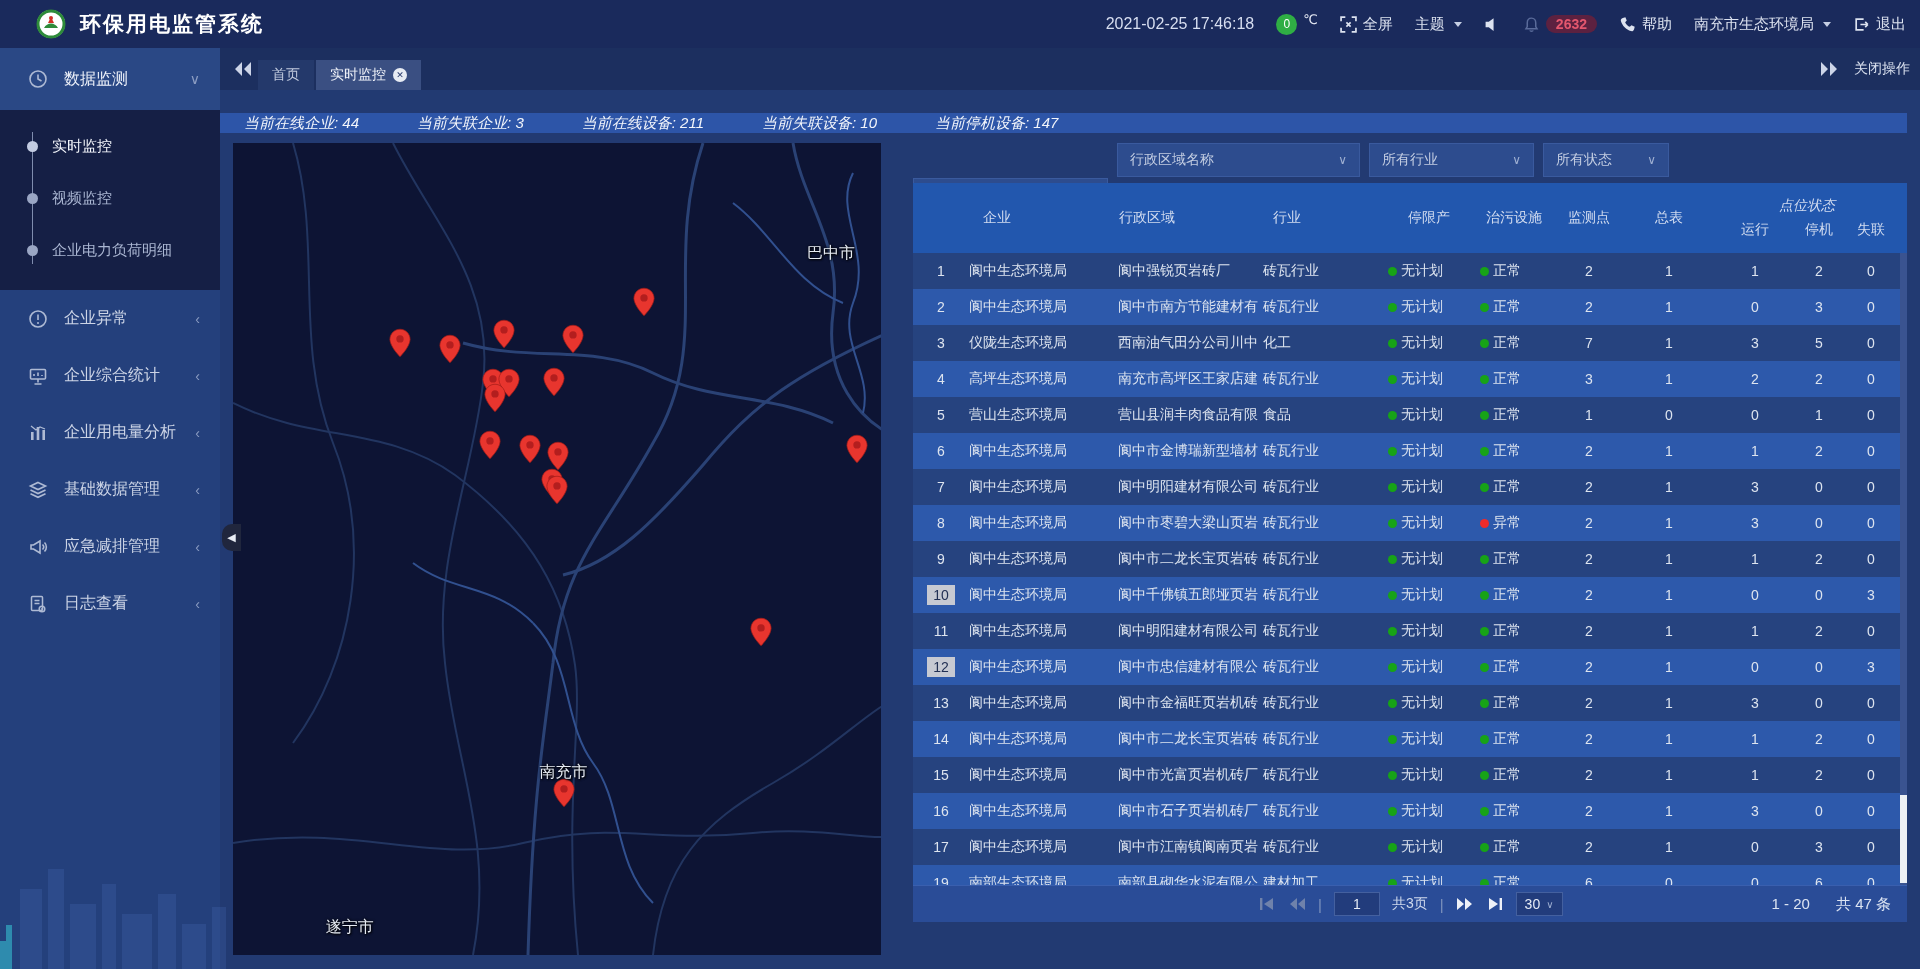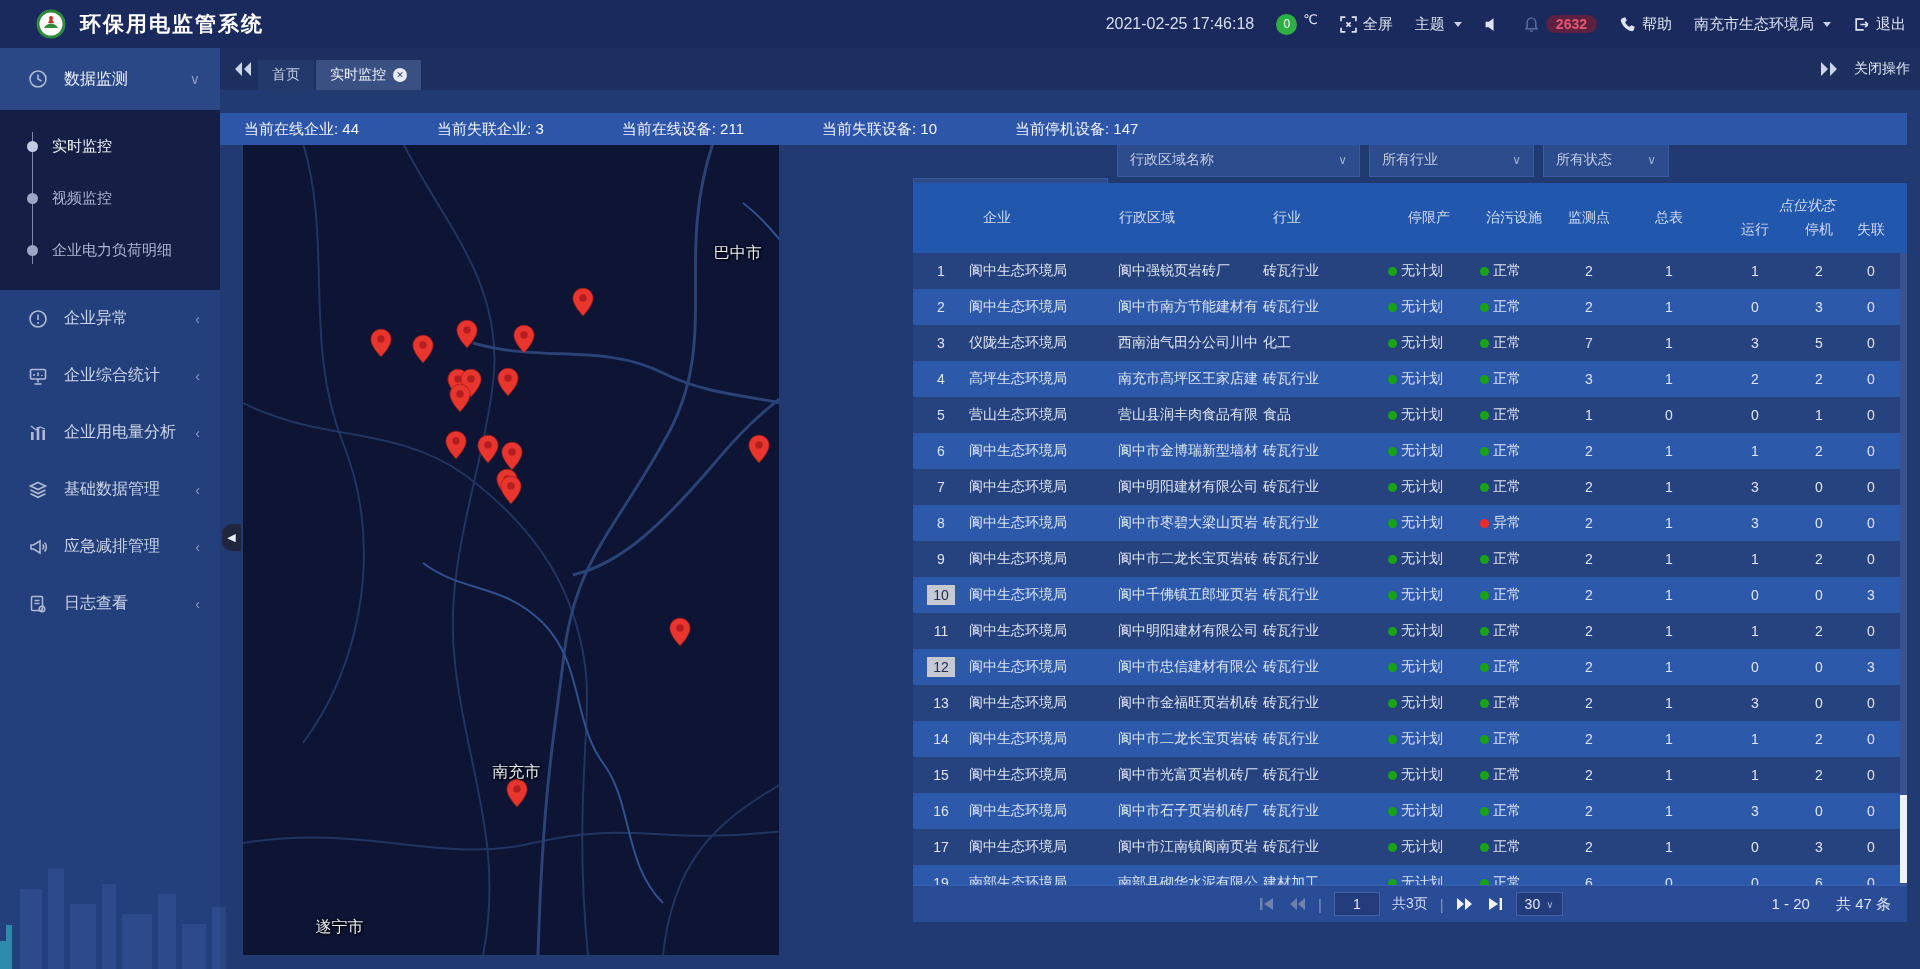--- a/index.html
+++ b/index.html
@@ -44,26 +44,26 @@
   .tab-collapse { position:absolute; left:12px; top:10px; width:22px; height:22px; color:#cdd5e8; cursor:pointer; }
   .tabs { position:absolute; left:38px; bottom:0; display:flex; height:30px; }
   .tab { height:30px; padding:0 14px; display:flex; align-items:center; gap:7px; color:#c2cbde; font-size:14px;
     background:#24396b; margin-right:2px; cursor:pointer; }
   .tab.active { background:#3a4f82; color:#eef1f8; }
   .tab-close { width:14px; height:14px; border-radius:50%; background:#e8ecf4; color:#2a3c6e; font-size:9px; font-weight:bold;
     display:flex; align-items:center; justify-content:center; cursor:pointer; }
   .tab-right { position:absolute; right:10px; top:0; height:42px; display:flex; align-items:center; gap:14px; color:#dbe2f0; font-size:14px; }
 
   
-  .statsbar { position:absolute; left:220px; top:113px; width:1687px; height:32px; background:#2d55a8;
-    display:flex; align-items:center; gap:78px; padding-left:24px; color:#f2f5fb; font-size:15px; z-index:5; }
+  .statsbar { position:absolute; left:220px; top:113px; width:1687px; height:20px; background:#2d55a8;
+    display:flex; align-items:center; gap:58px; padding-left:24px; color:#f2f5fb; font-size:15px; z-index:5;font-style:italic; }
   .stat { white-space:nowrap; }
 
   
-  .map { position:absolute; left:243px; top:143px; width:536px; height:812px; background:#0d1434; overflow:hidden; }
+  .map { position:absolute; left:233px; top:143px; width:648px; height:812px; background:#0d1434; overflow:hidden; }
   .map svg.roads { position:absolute; left:0; top:0; }
   .city-label { position:absolute; transform:translate(-50%,-50%); color:#e6ebf3; font-size:16px;
     text-shadow:0 0 3px #000, 1px 1px 2px #000; white-space:nowrap; }
   .pin { position:absolute; width:22px; height:30px; transform:translate(-50%,-100%); cursor:pointer; }
   .map-collapse { position:absolute; left:222px; top:524px; width:19px; height:27px; background:#20263d;
     border-radius:10px 0 0 10px; display:flex; align-items:center; justify-content:center; color:#e8ecf4;
     font-size:11px; cursor:pointer; z-index:6; }
 
   
   .rpanel { position:absolute; left:913px; top:143px; width:994px; height:779px; }

